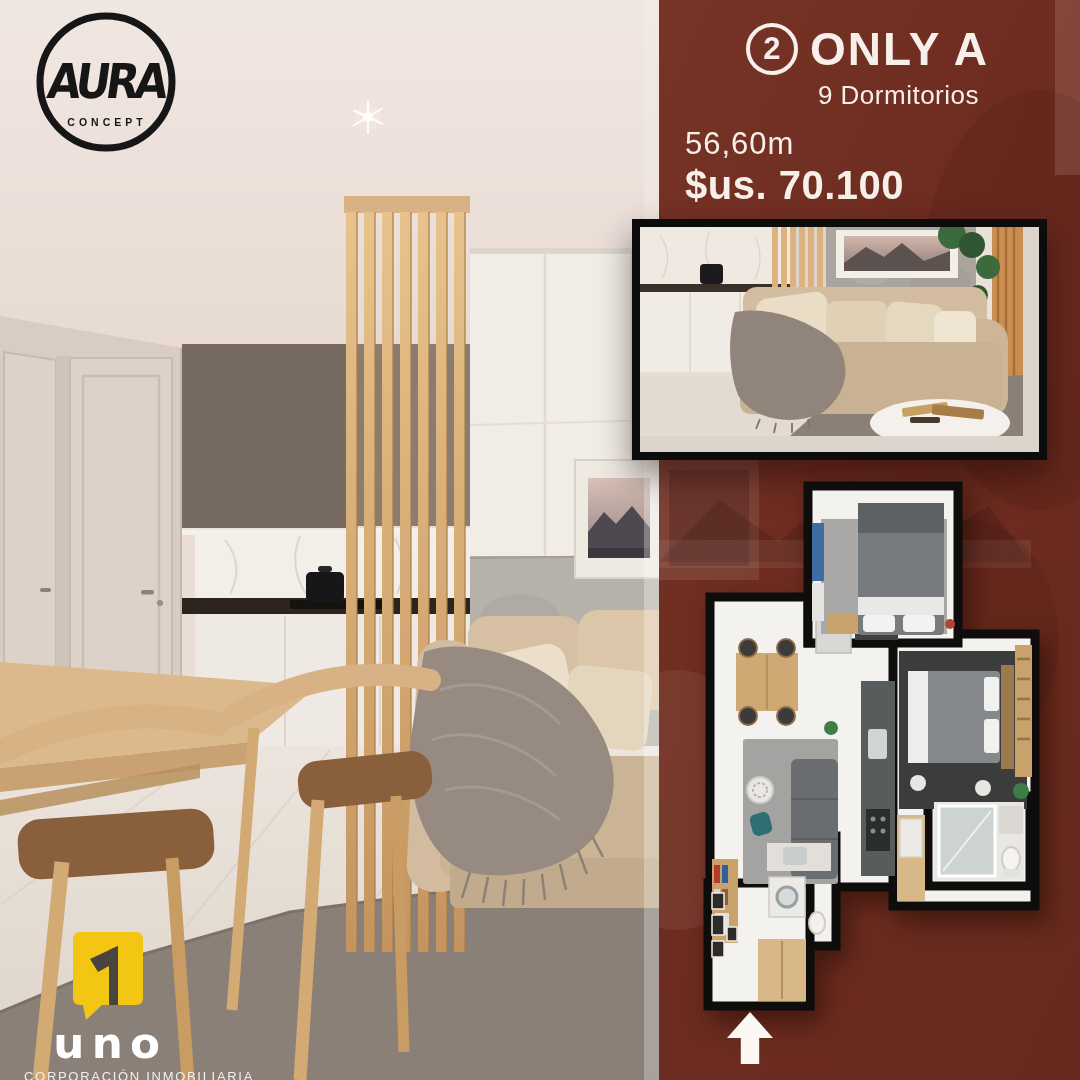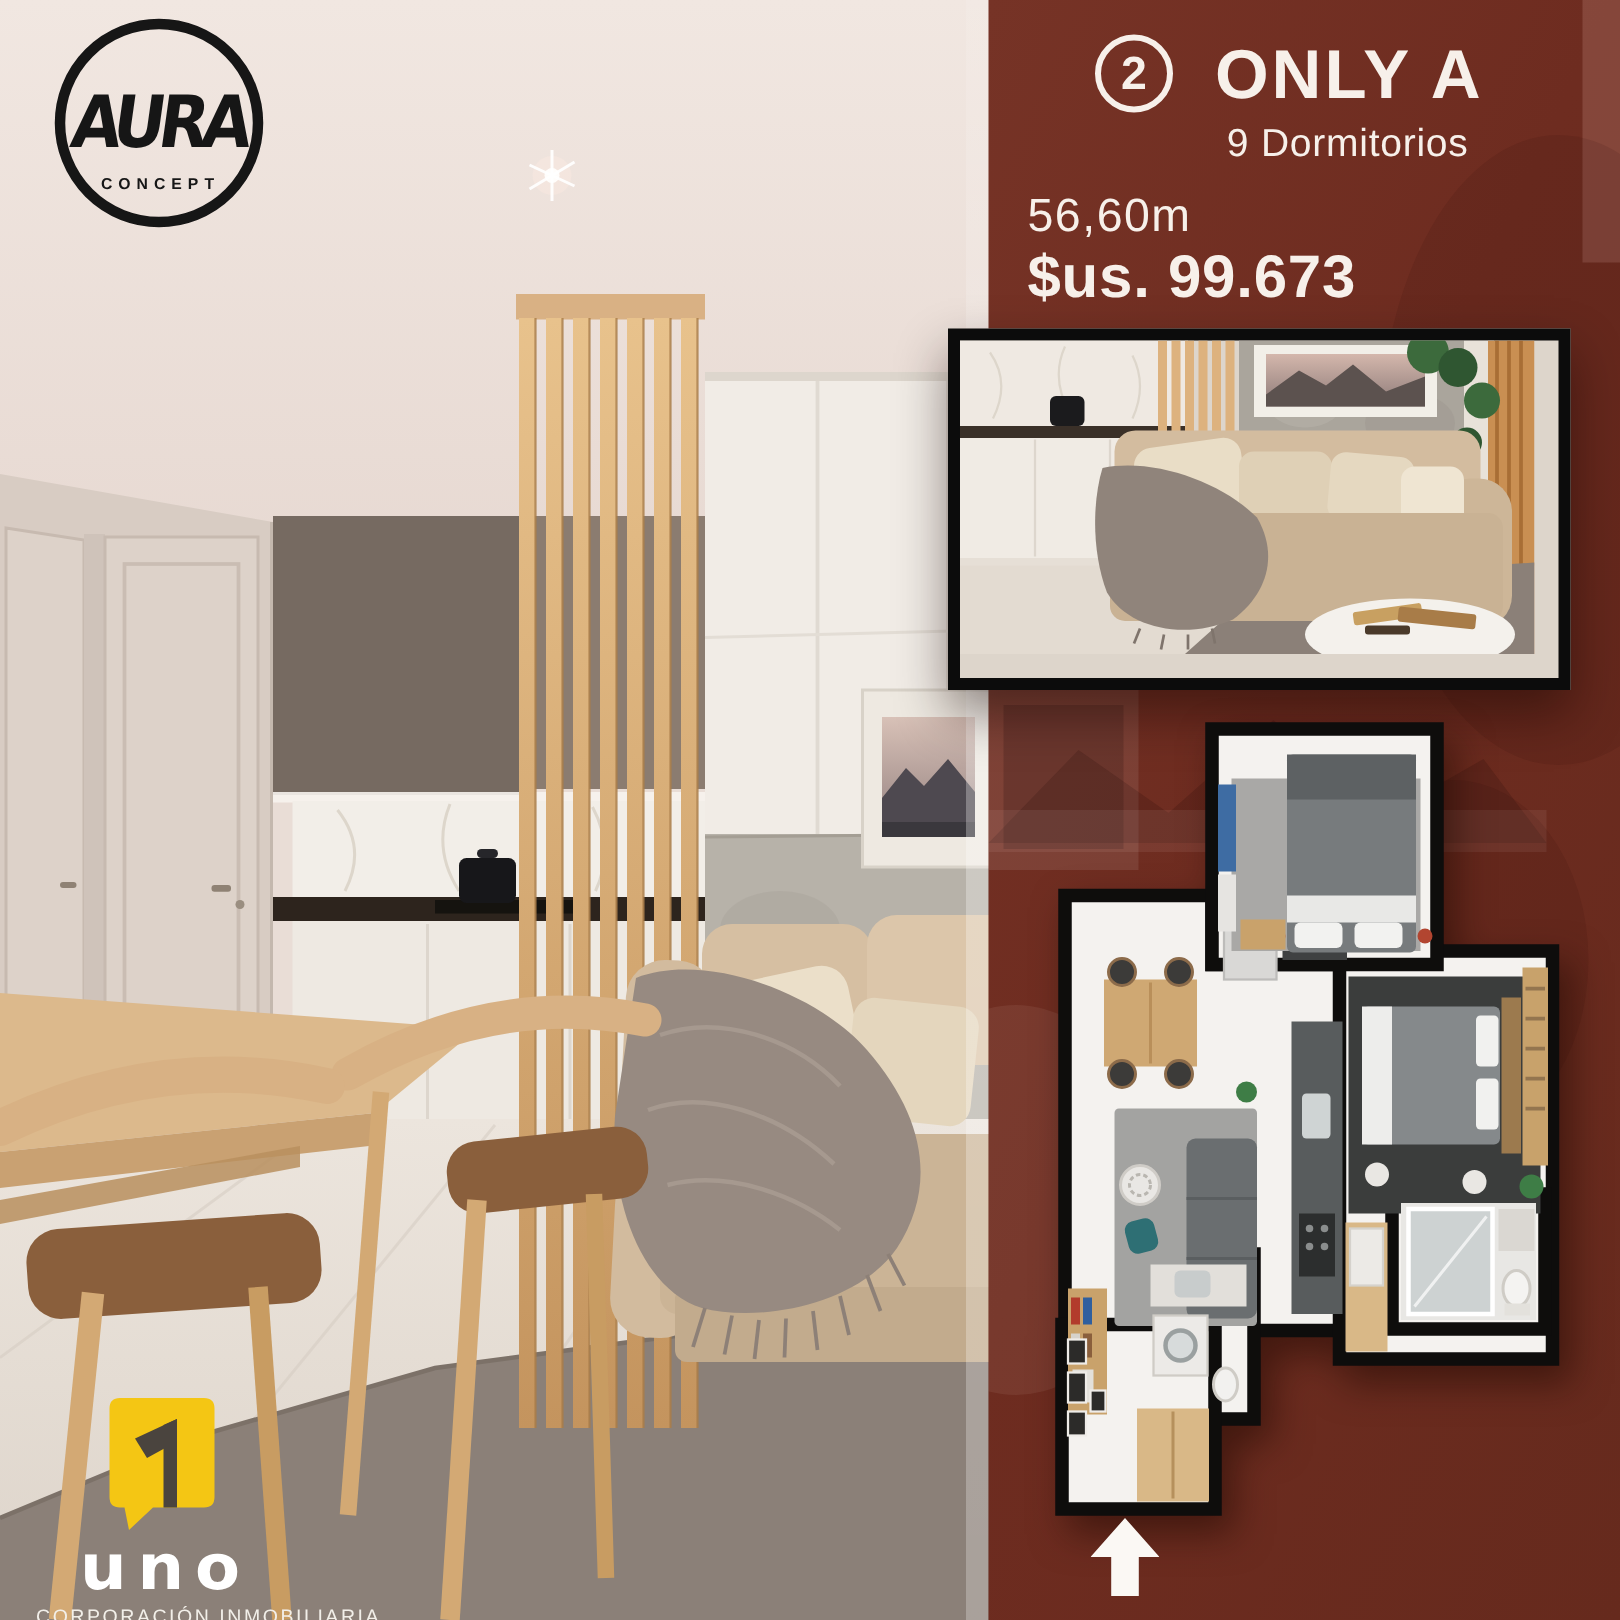--- a/index.html
+++ b/index.html
@@ -23,21 +23,21 @@
   .offer-header{
     left:659px;top:22px;width:330px;display:flex;align-items:center;justify-content:flex-end;gap:12px;
     padding-right:0;
   }
   .badge-circle{
     width:44px;height:44px;border:4px solid var(--text-white,#F7F0EA);border-radius:50%;
     color:var(--text-white,#F7F0EA);font-weight:bold;font-size:31px;line-height:44px;text-align:center;
     flex:0 0 auto;
   }
   .offer-title{
-    color:var(--text-white,#F7F0EA);font-weight:bold;font-size:46px;letter-spacing:2px;white-space:nowrap;margin-left:16px;
+    color:var(--text-white,#F7F0EA);font-weight:bold;font-size:46px;letter-spacing:2px;white-space:nowrap;
   }
   .offer-subtitle{
     left:659px;top:80px;width:320px;text-align:right;
     color:var(--text-white,#F7F0EA);font-size:26px;letter-spacing:.5px;
   }
   .offer-specs{left:685px;top:126px;color:var(--text-white,#F7F0EA);}
   .offer-area{font-size:31px;font-weight:normal;letter-spacing:1px;}
   .offer-price{font-size:40px;font-weight:bold;letter-spacing:.5px;margin-top:1px;}
   
   .inset-photo{
@@ -237,21 +237,21 @@
   </svg>
 </div>
 
 <div class="abs offer-header">
   <div class="badge-circle">2</div>
   <div class="offer-title">ONLY A</div>
 </div>
 <div class="abs offer-subtitle">9 Dormitorios</div>
 <div class="abs offer-specs">
   <div class="offer-area">56,60m</div>
-  <div class="offer-price">$us. 99.673</div>
+  <div class="offer-price">$us. 70.100</div>
 </div>
 
 <div class="abs inset-photo">
   <svg width="383" height="209" viewBox="0 0 383 209">
     <defs>
       <linearGradient id="isky" x1="0" y1="0" x2="0" y2="1">
         <stop offset="0" stop-color="#d4b7ac"></stop>
           <stop offset="1" stop-color="#8c7a78"></stop>
       </linearGradient>
     </defs>

